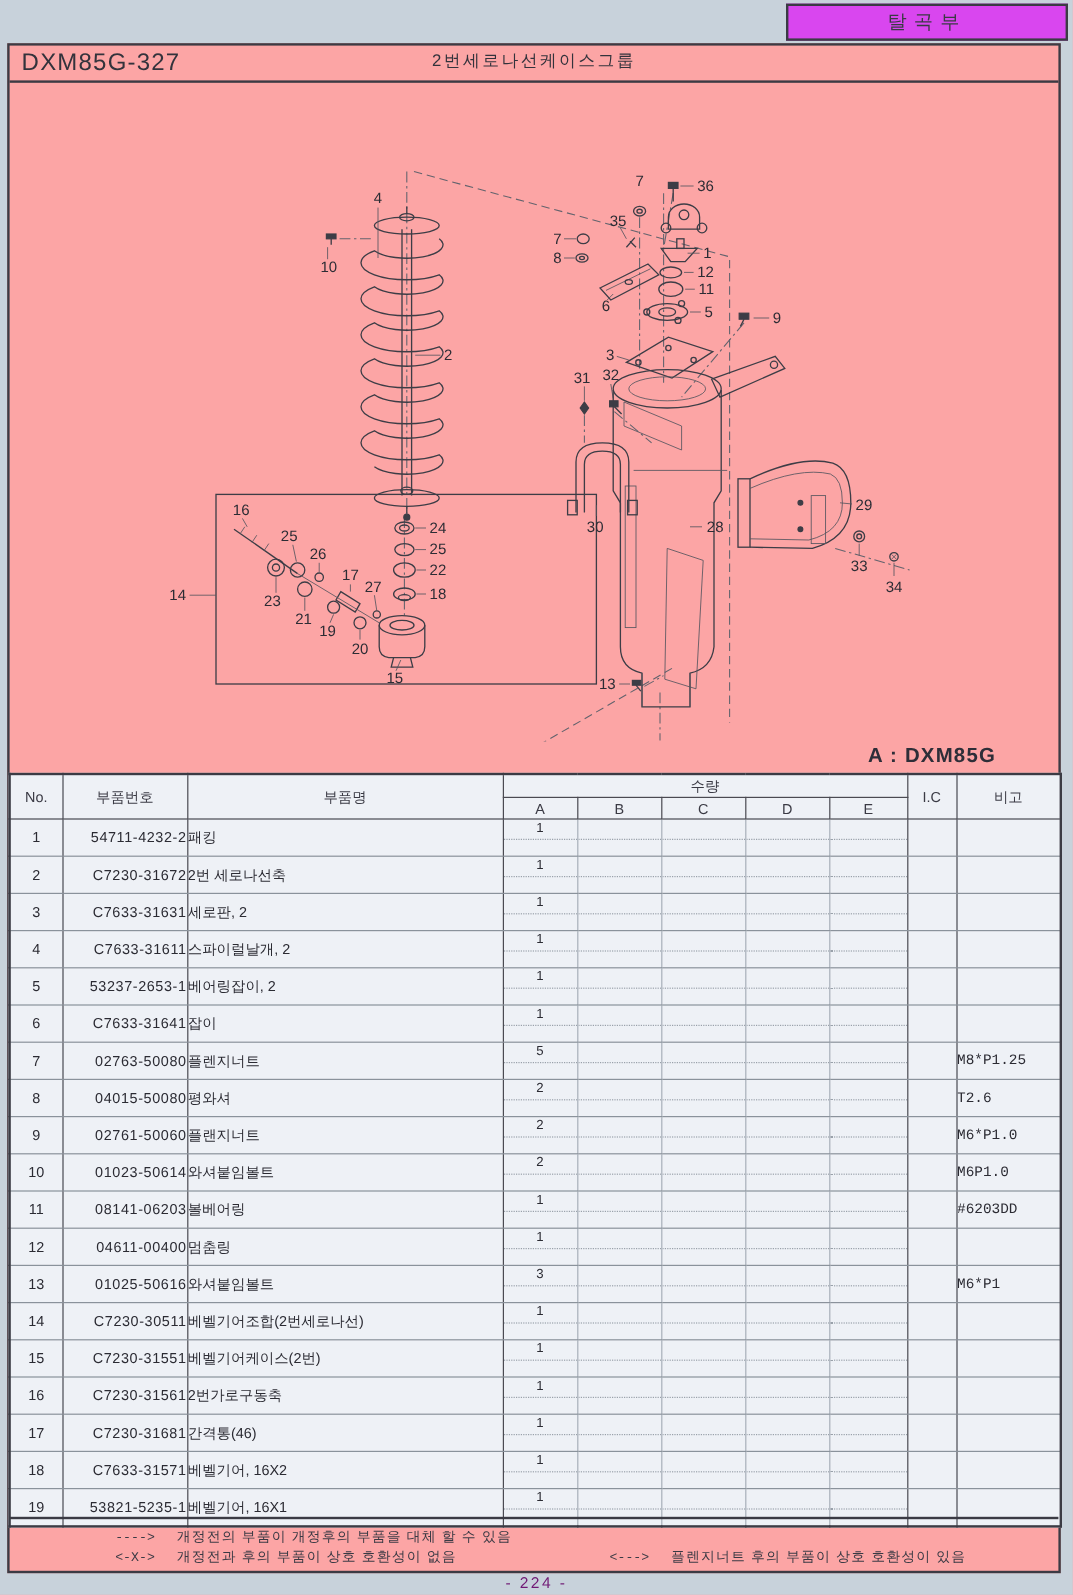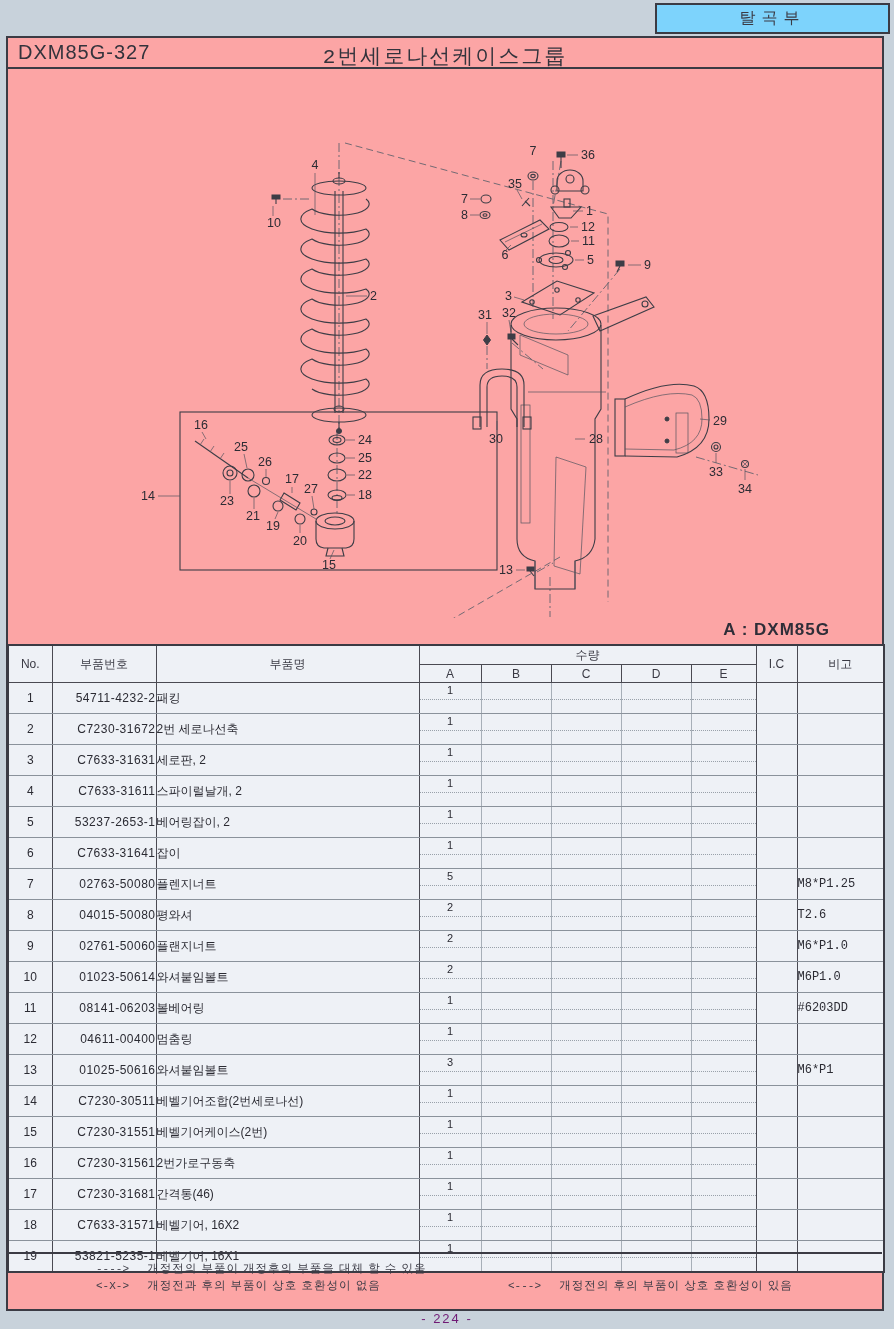--- a/index.html
+++ b/index.html
@@ -5,38 +5,38 @@
   html,body{margin:0;padding:0;}
   body{
     width:894px;height:1329px;position:relative;
     background:#c8d2db;
     font-family:"Liberation Sans","DejaVu Sans",sans-serif;
     color:#2b2b33;
     -webkit-font-smoothing:antialiased;
   }
   .corner-box{
     position:absolute;left:655px;top:3px;width:231px;height:27px;
-    border:2px solid #3b3b44;background:#7dd3fc;
+    border:2px solid #3b3b44;background:#d946ef;
     display:flex;align-items:center;justify-content:center;
     font-size:16px;letter-spacing:6px;color:#3a3a44;
   }
   .frame{
     position:absolute;left:6px;top:36px;width:878px;height:1275px;
     border:2px solid #3b3b44;background:#fca5a5;box-sizing:border-box;
   }
   .titlebar{
     position:absolute;left:0;top:0;width:100%;height:31px;
     border-bottom:2px solid #3b3b44;box-sizing:border-box;
   }
   .doc-code{
     position:absolute;left:10px;top:3px;font-size:20px;color:#33333c;letter-spacing:1px;
   }
   .doc-title{
     position:absolute;left:0;right:0;top:4px;text-align:center;
-    font-size:21px;color:#33333c;letter-spacing:2px;font-family:Liberation Mono, monospace;
+    font-size:14px;color:#33333c;letter-spacing:2px;
   }
   .diagram{position:absolute;left:0;top:31px;width:874px;height:549px;}
   .variant-note{
     position:absolute;top:582px;right:52px;font-size:17px;font-weight:bold;color:#2e2e38;letter-spacing:1px;
   }
   
   table.parts{
     position:absolute;left:-1px;top:606px;width:876px;
     border-collapse:collapse;table-layout:fixed;
     border:2px solid #3b3b44;background:#eef1f6;
@@ -56,21 +56,21 @@
   td.qty{border-right:1px solid #a7afb8;vertical-align:top;}
   td.qty.qe{border-right:1px solid #4a4a52;}
   td.c-ic{border-right:1px solid #4a4a52;}
   td.c-rm{font-family:"Liberation Mono","DejaVu Sans Mono",monospace;font-size:10px;padding-left:5px;}
   .qv{
     height:16px;line-height:15px;text-align:center;font-size:11px;
     border-bottom:1px dotted #99a1aa;
   }
   
   .legend{
-    position:absolute;left:0;bottom:0;width:100%;height:57px;
+    position:absolute;left:0;bottom:0;width:100%;height:45px;
     border-top:2px solid #3b3b44;box-sizing:border-box;font-size:11.5px;color:#3a3a44;
   }
   .lg{position:absolute;white-space:nowrap;}
   .lg .sym{display:inline-block;min-width:40px;letter-spacing:0px;font-family:"Liberation Mono","DejaVu Sans Mono",monospace;font-size:11px;}
   .lg .txt{margin-left:8px;letter-spacing:1px;}
   .page-number{
     position:absolute;left:0;top:1311px;width:100%;text-align:center;
     font-size:13px;color:#701a75;letter-spacing:2px;
   }
   
@@ -824,19 +824,19 @@
     <div class="lg" style="left:88px;top:7px">
       <span class="sym">----&gt;</span>
       <span class="txt">개정전의 부품이 개정후의 부품을 대체 할 수 있음</span>
     </div>
     <div class="lg" style="left:88px;top:24px">
       <span class="sym">&lt;-X-&gt;</span>
       <span class="txt">개정전과 후의 부품이 상호 호환성이 없음</span>
     </div>
     <div class="lg" style="left:500px;top:24px">
       <span class="sym">&lt;---&gt;</span>
-      <span class="txt">개정전의 후의 부품이 상호 호환성이 있음</span>
+      <span class="txt">플렌지너트 후의 부품이 상호 호환성이 있음</span>
     </div>
   </div>
 
 </div>
 
 <div class="page-number">- 224 -</div>
 
 </body></html>

